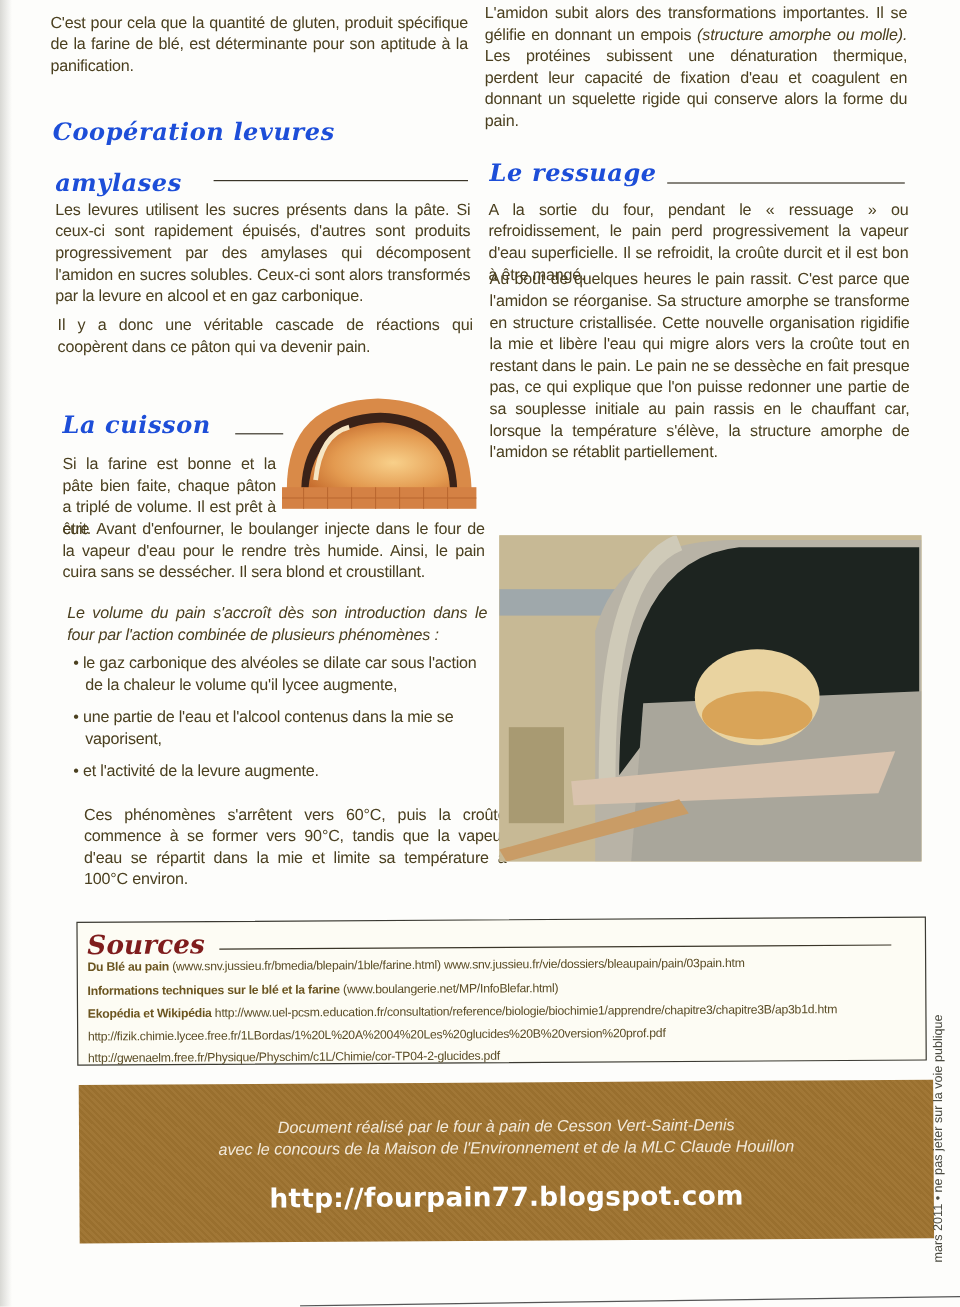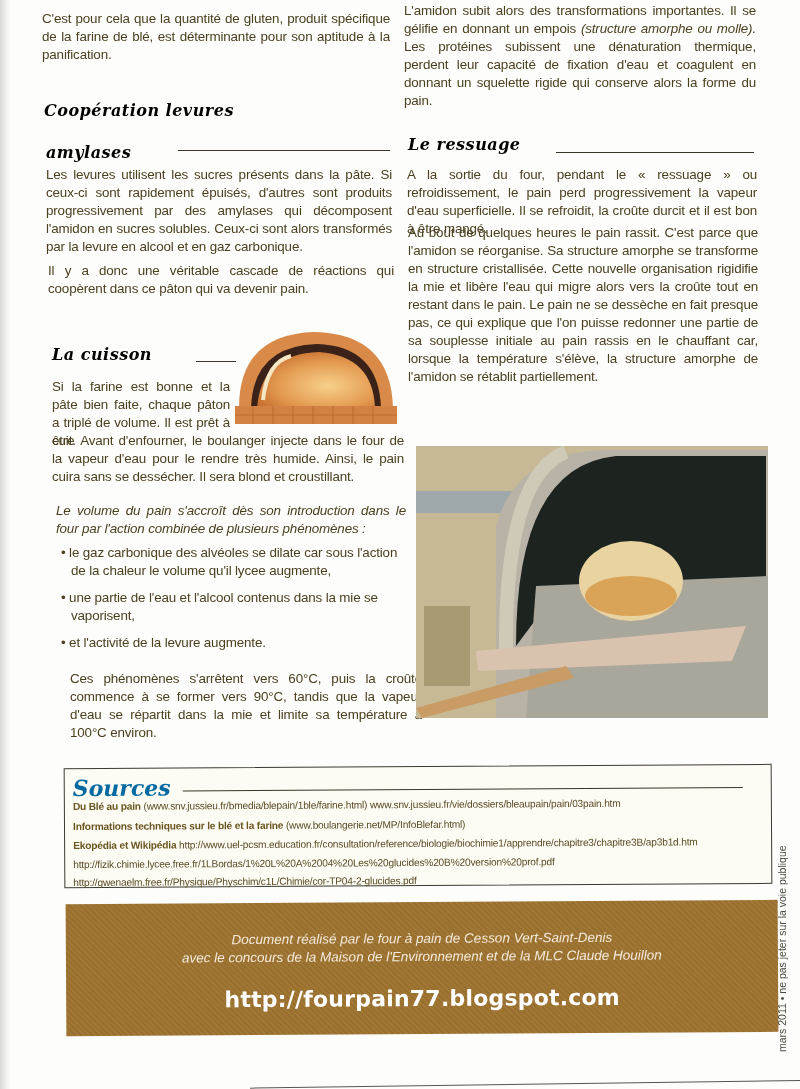--- a/index.html
+++ b/index.html
@@ -19,22 +19,22 @@
       color: #4b4020;
       letter-spacing: -0.15px;
       margin: 0;
       text-align: justify;
     }
     .p i { font-style: italic; }
     .heading {
       position: absolute;
       font-family: "DejaVu Serif", serif;
       font-style: italic;
-      font-size: 16px; line-height: 29px;
-      color: #000000;
+      font-size: 20px; line-height: 29px;
+      color: #1d4ed8;
       letter-spacing: 0.5px;
       margin: 0;
     }
     .rule {
       position: absolute; height: 0; border-top: 1.6px solid #3a3528;
     }
     .bullet-list { position: absolute; margin: 0; padding: 0; list-style: none; }
     .bullet-list li {
       font-size: 13.4px; line-height: 18px; color: #4b4020;
       padding-left: 13px; text-indent: -10px; margin-bottom: 9px;
@@ -56,21 +56,21 @@
     
     .sources-box {
       position: absolute; left: 64px; top: 766px; width: 706px; height: 118px;
       border: 1.5px solid #3b3a33;
       background: #fdfcf4;
       transform: rotate(-0.35deg);
     }
     .sources-title {
       position: absolute; left: 8px; top: 6px;
       font-family: "DejaVu Serif", serif; font-style: italic;
-      font-size: 22px; color: #0369a1; margin: 0;
+      font-size: 22px; color: #7f1d1d; margin: 0;
     }
     .sources-rule { position: absolute; left: 118px; top: 22px; width: 560px; border-top: 1.4px solid #3a3528; }
     .src-line {
       position: absolute; left: 8px; font-size: 10.2px; line-height: 13px; color: #5a4c25;
       white-space: nowrap; letter-spacing: -0.2px;
     }
     .src-line b { color: #6b5520; font-weight: bold; }
 
     
     .banner {

